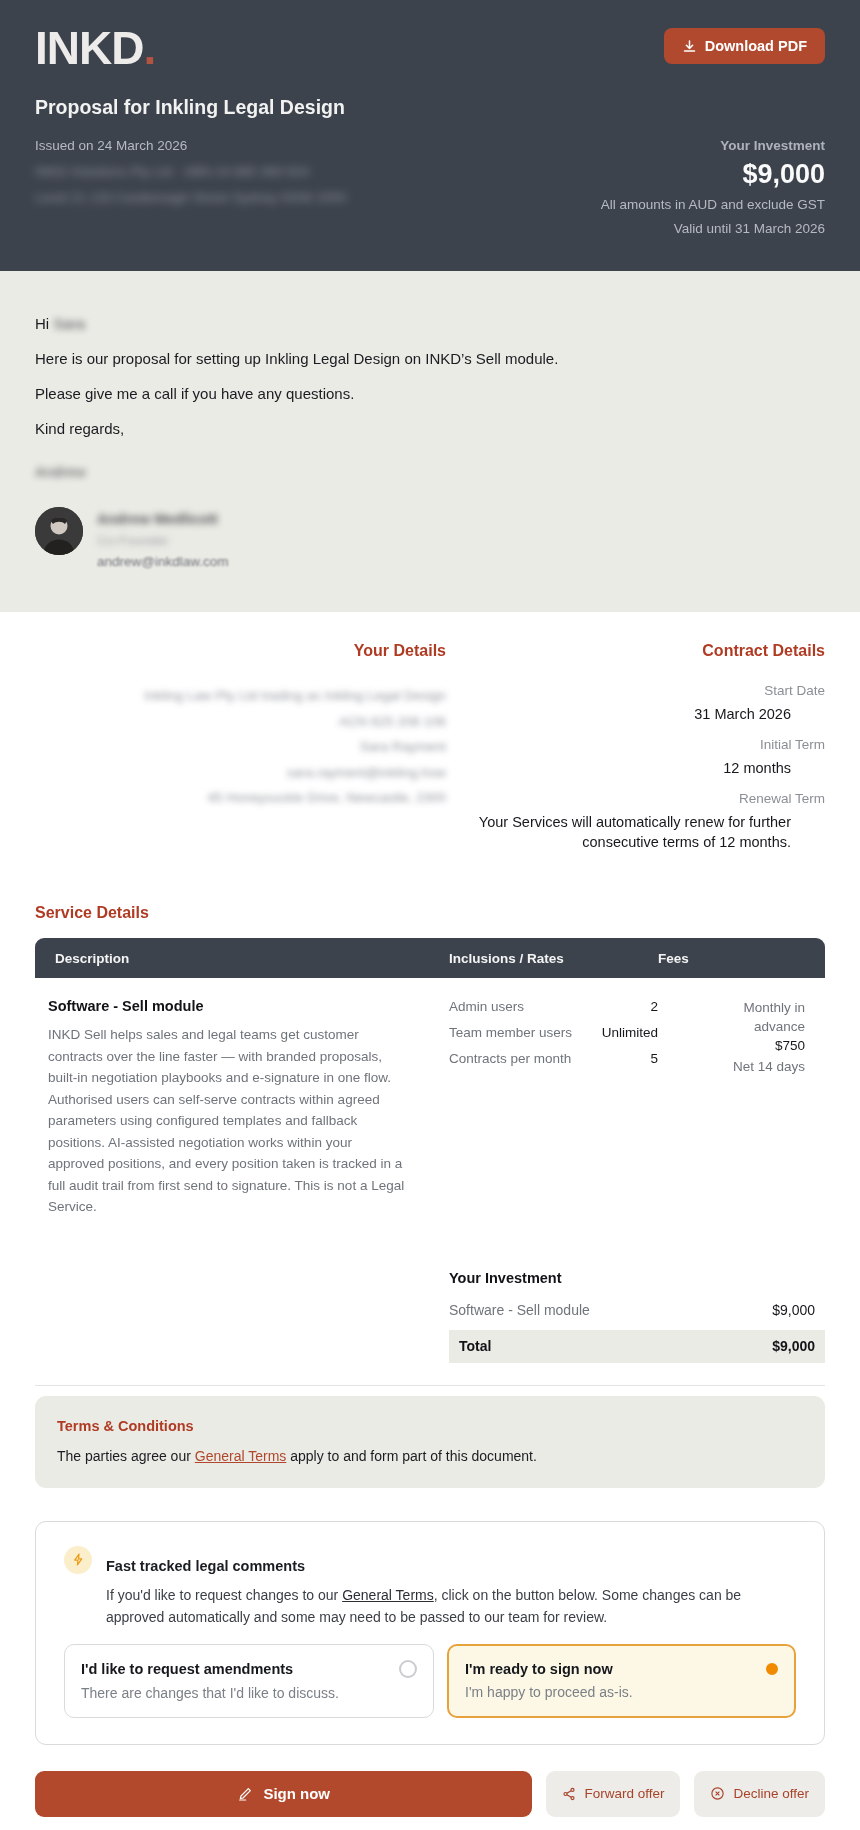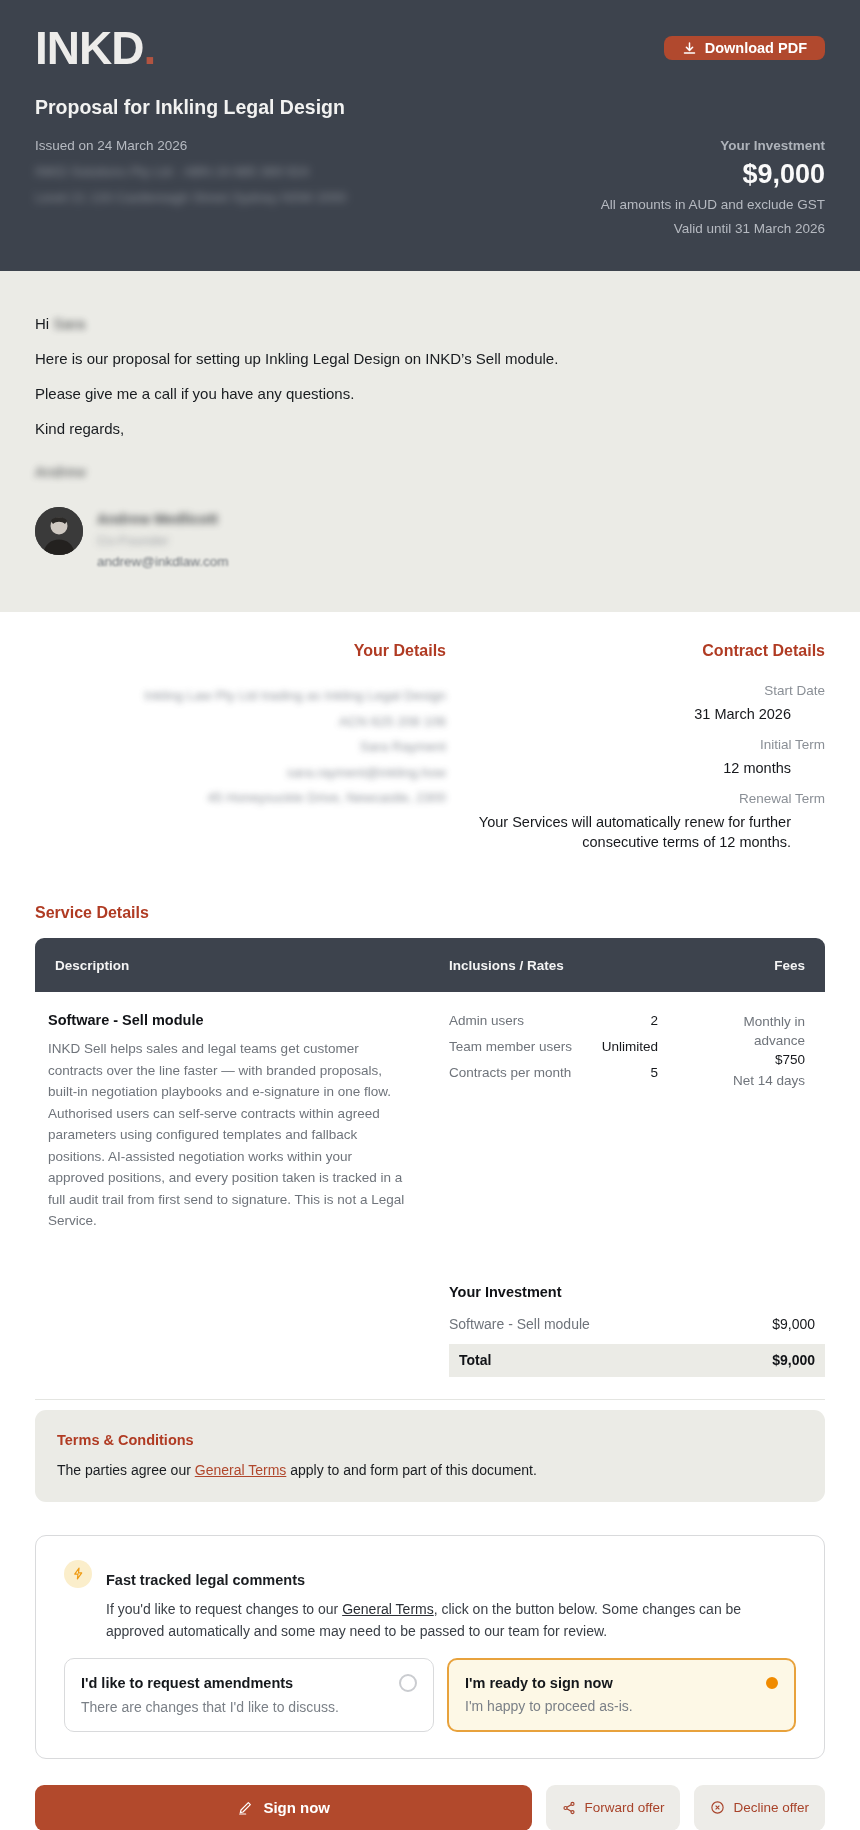--- a/index.html
+++ b/index.html
@@ -6,21 +6,21 @@
   html,body { background:#d9dcd8; }
   body { font-family:"Liberation Sans", sans-serif; -webkit-font-smoothing:antialiased; }
   .page { width:860px; min-height:1830px; margin:0 auto; background:#ffffff; display:flex; flex-direction:column; }
 
   
   .hdr { background:#3d434d; padding:24px 35px 30px 35px; color:#fff; }
   .hdr-top { display:flex; justify-content:space-between; align-items:flex-start; }
   .logo { font-size:46px; font-weight:800; letter-spacing:-1px; color:#edecea; line-height:1.05; }
   .logo .dot { color:#b25441; }
   .btn-download { background:#b1492e; color:#fff; border:none; border-radius:8px; font-family:inherit;
-    font-size:14.5px; font-weight:700; padding:4px 18px; display:flex; align-items:center; gap:8px; cursor:pointer; margin-top:12px; }
+    font-size:14.5px; font-weight:700; padding:10px 18px; display:flex; align-items:center; gap:8px; cursor:pointer; margin-top:4px; }
   .hdr-title { font-size:19.5px; font-weight:700; color:#f2f2f1; margin-top:24px; }
   .hdr-meta { display:flex; justify-content:space-between; margin-top:14px; }
   .hdr-meta-left { font-size:13.5px; color:#b6bac1; line-height:26px; }
   .hdr-meta-right { text-align:right; }
   .inv-label { font-size:13.5px; font-weight:700; color:#aeb3ba; line-height:26px; }
   .inv-amount { font-size:27px; font-weight:700; color:#fafafa; line-height:30px; margin-bottom:4px; }
   .hdr-meta-right .note { font-size:13.5px; color:#b6bac1; line-height:24px; }
   .blur-hdr { filter:blur(4px); opacity:.65; }
 
   
@@ -41,24 +41,24 @@
   .details-grid { display:grid; grid-template-columns:411px 1fr; min-height:248px;text-align:right; }
   .blur-line { font-size:13.5px; color:#7d828a; filter:blur(3px); opacity:.85; line-height:25.5px; }
   .your-details .h-red { margin-bottom:23px; }
   .contract .h-red { margin-bottom:23px; }
   .cd-label { font-size:13.5px; color:#8a8f96; margin-bottom:6px; }
   .cd-value { font-size:14.5px; color:#16181c; line-height:20px; margin-bottom:13px; max-width:345px; }
 
   .svc-heading { margin-top:14px; }
   .svc-table { margin-top:16px; }
   .svc-head { background:#3d434d; border-radius:9px 9px 0 0; display:grid; grid-template-columns:398px 225px 1fr;
-    align-items:center; height:54px; color:#f4f4f4; font-size:13.5px; font-weight:700; }
+    align-items:center; height:40px; color:#f4f4f4; font-size:13.5px; font-weight:700; }
   .svc-head .c1 { padding-left:20px; }
   .svc-head .c2 { padding-left:16px; }
-  .svc-head .c3 { text-align:right; padding-right:20px; }
+  .svc-head .c3 { padding-right:20px; }
   .svc-body { display:grid; grid-template-columns:398px 225px 1fr; padding-top:20px; }
   .prod-name { font-size:14.5px; font-weight:700; color:#111317; padding-left:13px; margin-bottom:10px; }
   .prod-desc { font-size:13.5px; color:#6f747b; line-height:21.5px; padding-left:13px; padding-right:28px; }
   .incl { padding-left:16px; }
   .incl-row { display:flex; justify-content:space-between; font-size:13.5px; line-height:18px; margin-bottom:8px; }
   .incl-label { color:#6f747b; }
   .incl-value { color:#16181c; }
   .fees-cell { text-align:right; padding-right:20px; font-size:13.5px; line-height:19px; color:#6f747b; }
   .fees-amount { color:#16181c; }
 

